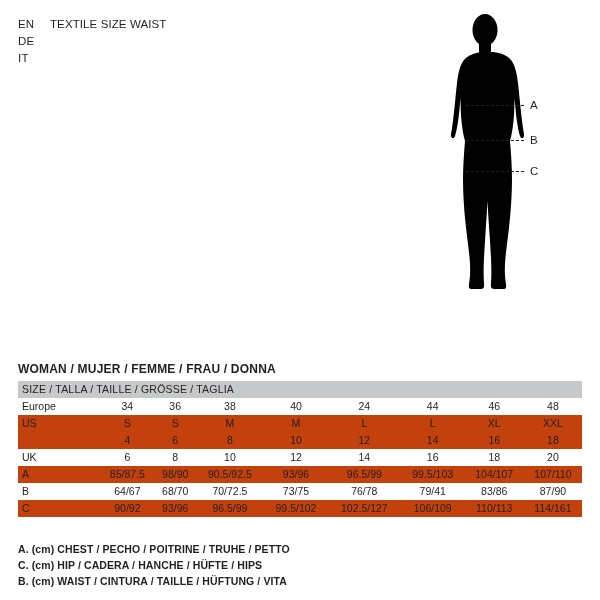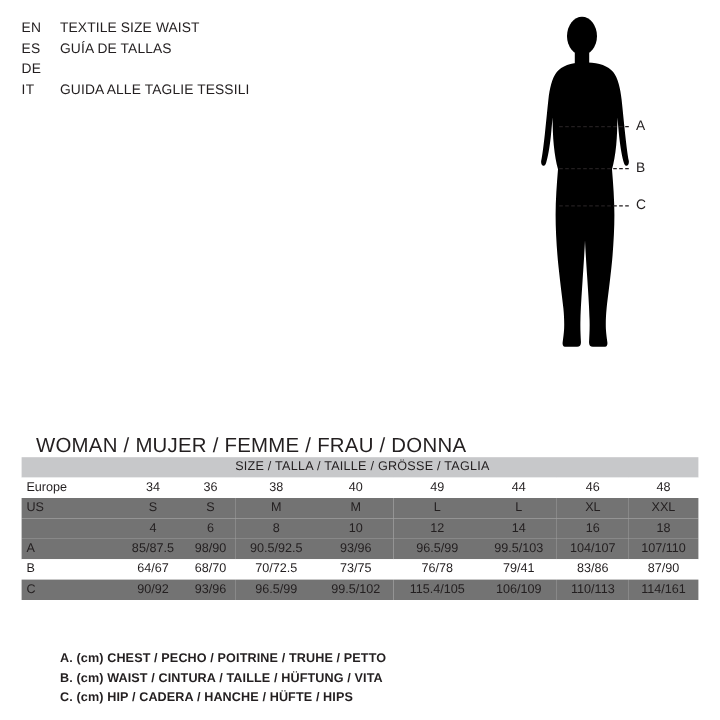--- a/index.html
+++ b/index.html
@@ -69,24 +69,23 @@
     margin-left: 6px;
     font-size: 11.5px;
     line-height: 1;
   }
 
   
   .woman-title {
     position: absolute;
     left: 18px;
     top: 362px;
-    font-size: 17px;
-    font-weight: normal;
+    font-size: 12px;
+    font-weight: bold;
     letter-spacing: .2px;
-    margin-left: 12px;
   }
 
   table.size-table {
     position: absolute;
     left: 18px;
     top: 381px;
     width: 564px;
     border-collapse: collapse;
     font-size: 10.5px;
   }
@@ -98,63 +97,57 @@
     white-space: nowrap;
   }
   table.size-table td.rowhead {
     text-align: left;
     padding-left: 4px;
     width: 78px;
     margin-top: 27px;
   }
   tr.head-row td {
     background: #c7c8ca;
-    text-align: center;
+    text-align: left;
     padding-left: 4px;
     font-size: 10.5px;
     letter-spacing: .2px;
   }
-  tr.shaded td { background: #737373; }
+  tr.shaded td { background: #c2410c; }
   tr.plain td { background: #ffffff; }
 
   
   .footnotes {
     position: absolute;
     left: 18px;
     top: 541px;
     font-size: 10.5px;
     font-weight: bold;
     letter-spacing: .1px;
-    margin-left: 32px;
   }
   .footnotes div {
     height: 16px;
     line-height: 16px;
   }
 </style>
 </head>
 <body>
 
 <div class="page">
 
   <div class="lang-block">
     <div class="lang-row">
       <span class="lang-code">EN</span>
       <span class="lang-text">TEXTILE SIZE WAIST</span>
     </div>
     <div class="lang-row">
-      <span class="lang-code">ES</span>
-      <span class="lang-text">GUÍA DE TALLAS</span>
-    </div>
-    <div class="lang-row">
       <span class="lang-code">DE</span>
     </div>
     <div class="lang-row">
       <span class="lang-code">IT</span>
-      <span class="lang-text">GUIDA ALLE TAGLIE TESSILI</span>
     </div>
   </div>
 
   <div class="figure-wrap">
     <svg width="160" height="360" viewBox="0 0 160 360">
       <g fill="#000000">
 
         <ellipse cx="55" cy="22" rx="12.5" ry="16"></ellipse>
 
         <path d="M49 36 h12 v10 h-12 z"></path>
@@ -223,21 +216,21 @@
     <tbody>
       <tr class="head-row">
         <td colspan="9">SIZE / TALLA / TAILLE / GRÖSSE / TAGLIA</td>
       </tr>
       <tr class="plain">
         <td class="rowhead">Europe</td>
         <td>34</td>
         <td>36</td>
         <td>38</td>
         <td>40</td>
-        <td>49</td>
+        <td>24</td>
         <td>44</td>
         <td>46</td>
         <td>48</td>
       </tr>
       <tr class="shaded">
         <td class="rowhead">US</td>
         <td>S</td>
         <td>S</td>
         <td>M</td>
         <td>M</td>
@@ -250,20 +243,31 @@
         <td class="rowhead"></td>
         <td>4</td>
         <td>6</td>
         <td>8</td>
         <td>10</td>
         <td>12</td>
         <td>14</td>
         <td>16</td>
         <td>18</td>
       </tr>
+      <tr class="plain">
+        <td class="rowhead">UK</td>
+        <td>6</td>
+        <td>8</td>
+        <td>10</td>
+        <td>12</td>
+        <td>14</td>
+        <td>16</td>
+        <td>18</td>
+        <td>20</td>
+      </tr>
       <tr class="shaded">
         <td class="rowhead">A</td>
         <td>85/87.5</td>
         <td>98/90</td>
         <td>90.5/92.5</td>
         <td>93/96</td>
         <td>96.5/99</td>
         <td>99.5/103</td>
         <td>104/107</td>
         <td>107/110</td>
@@ -278,27 +282,27 @@
         <td>79/41</td>
         <td>83/86</td>
         <td>87/90</td>
       </tr>
       <tr class="shaded">
         <td class="rowhead">C</td>
         <td>90/92</td>
         <td>93/96</td>
         <td>96.5/99</td>
         <td>99.5/102</td>
-        <td>115.4/105</td>
+        <td>102.5/127</td>
         <td>106/109</td>
         <td>110/113</td>
         <td>114/161</td>
       </tr>
     </tbody>
   </table>
 
   <div class="footnotes">
     <div>A. (cm) CHEST / PECHO / POITRINE / TRUHE / PETTO</div>
+    <div>C. (cm) HIP / CADERA / HANCHE / HÜFTE / HIPS</div>
     <div>B. (cm) WAIST / CINTURA / TAILLE / HÜFTUNG / VITA</div>
-    <div>C. (cm) HIP / CADERA / HANCHE / HÜFTE / HIPS</div>
   </div>
 
 </div>
 
 </body></html>

